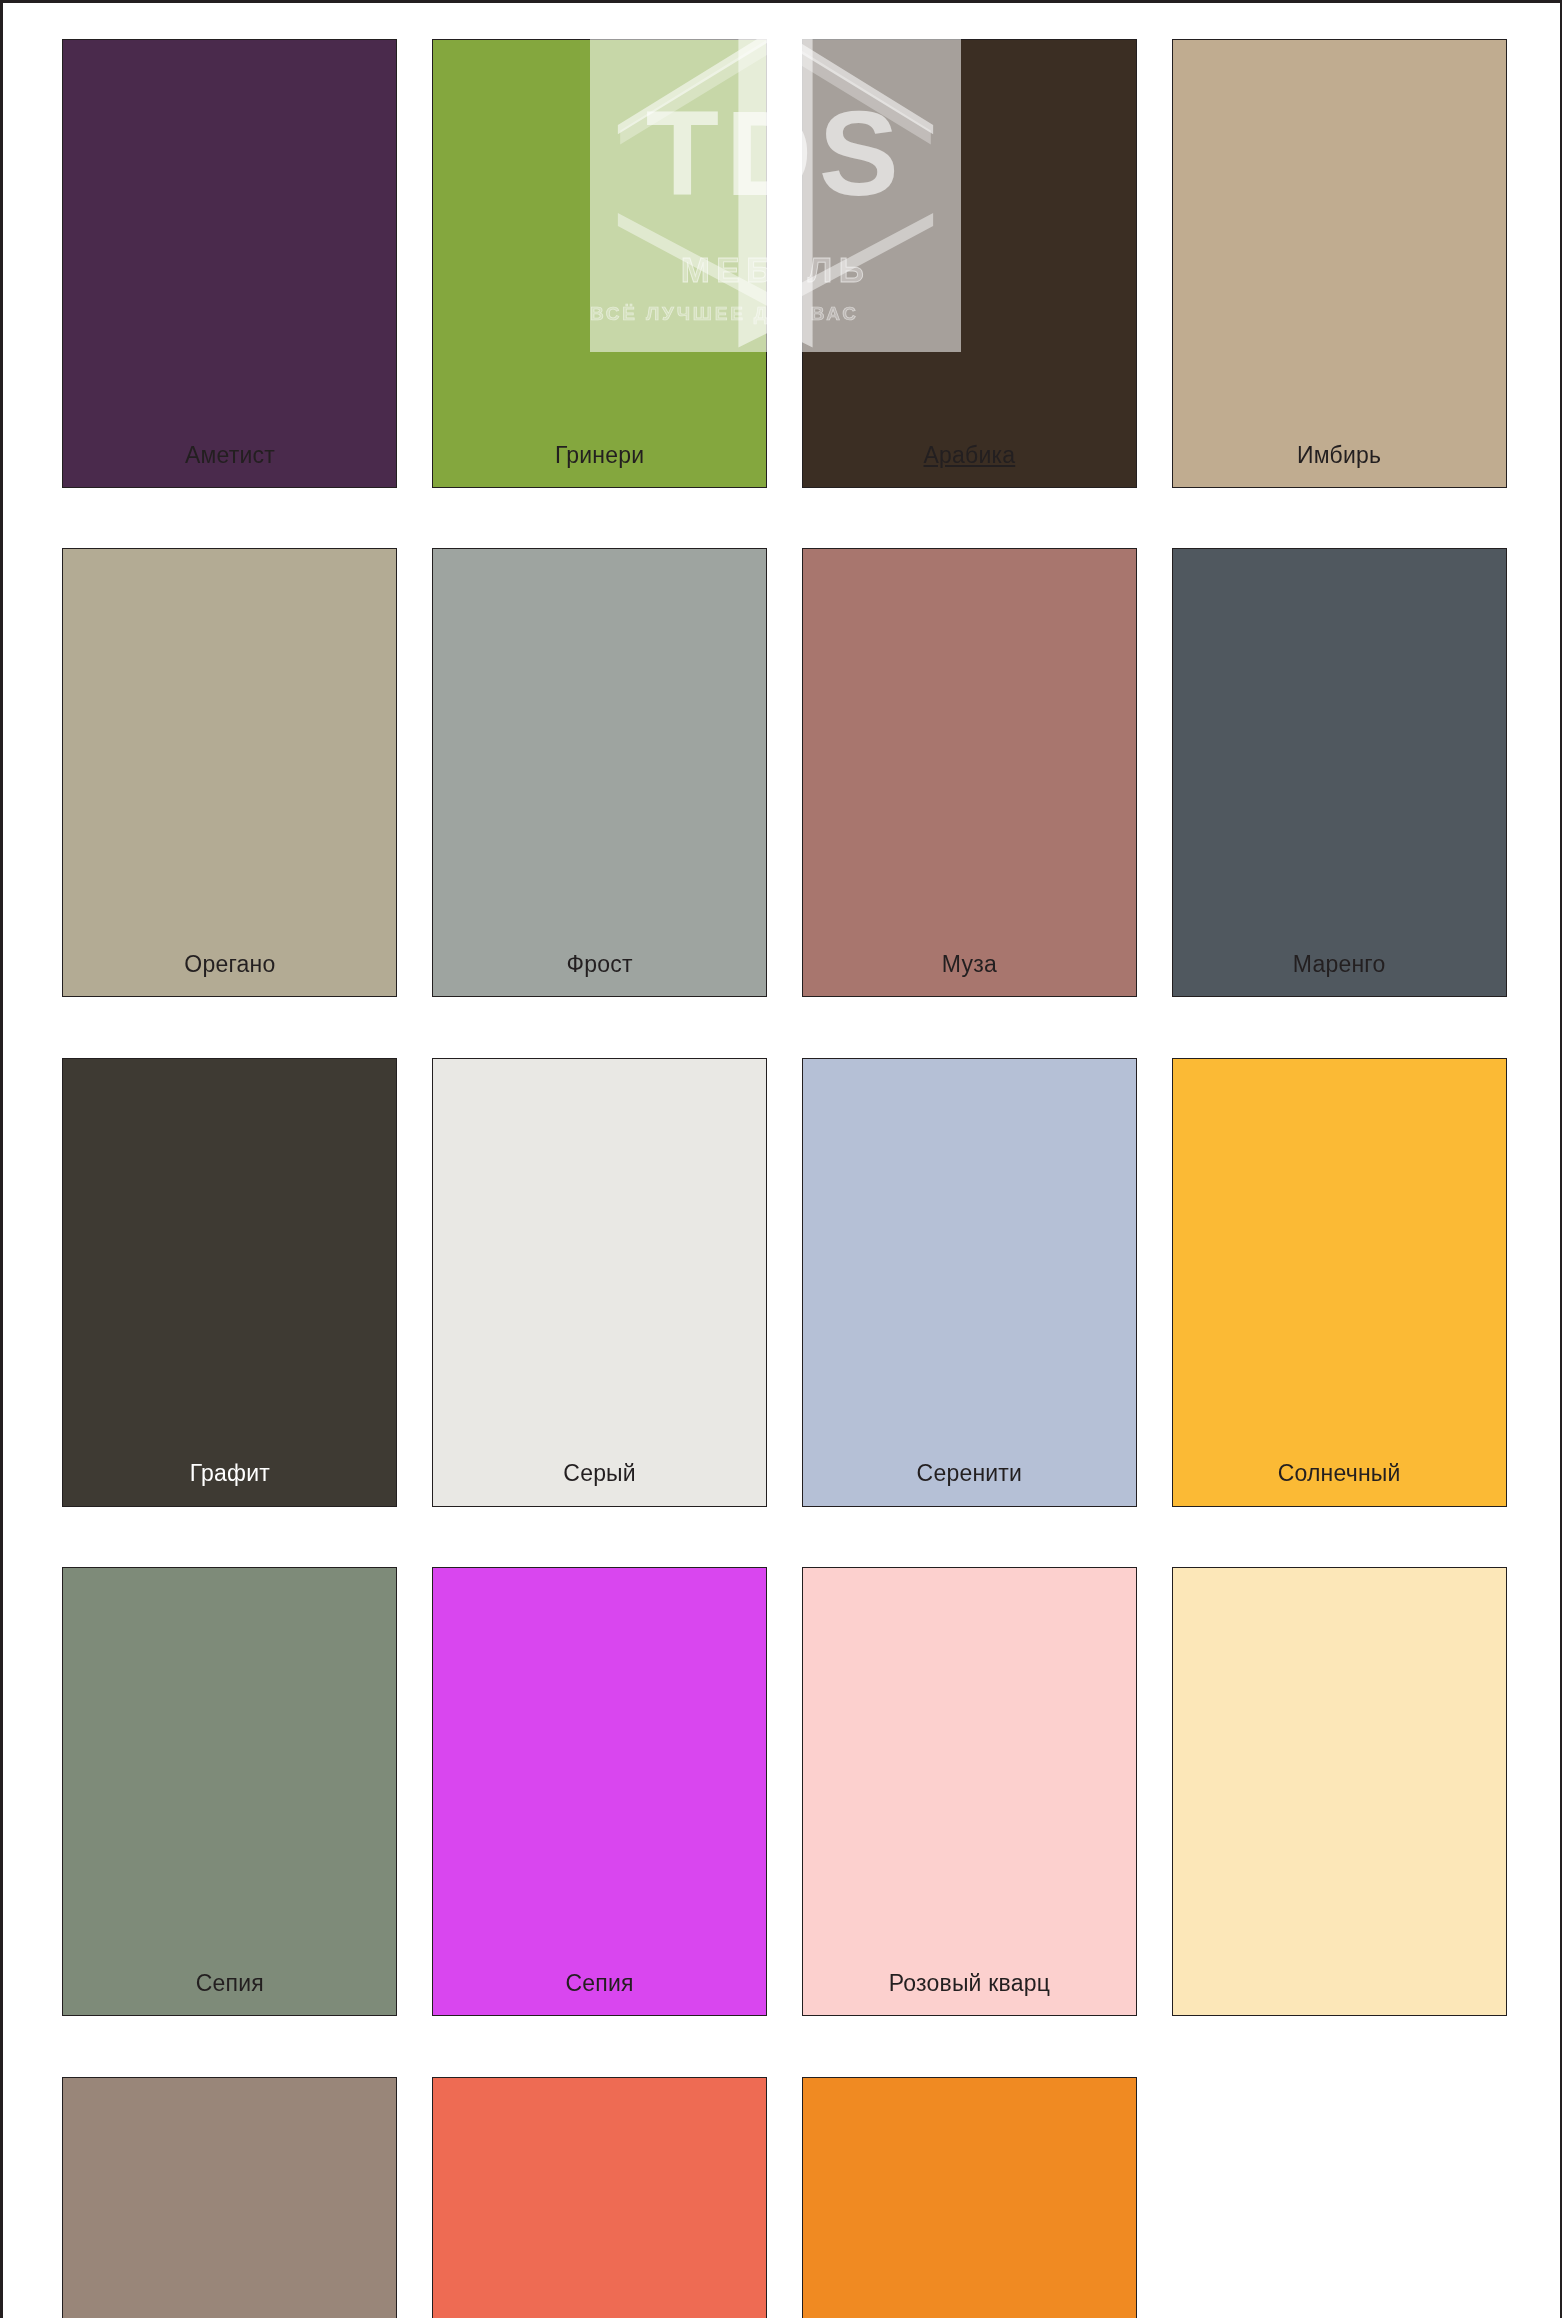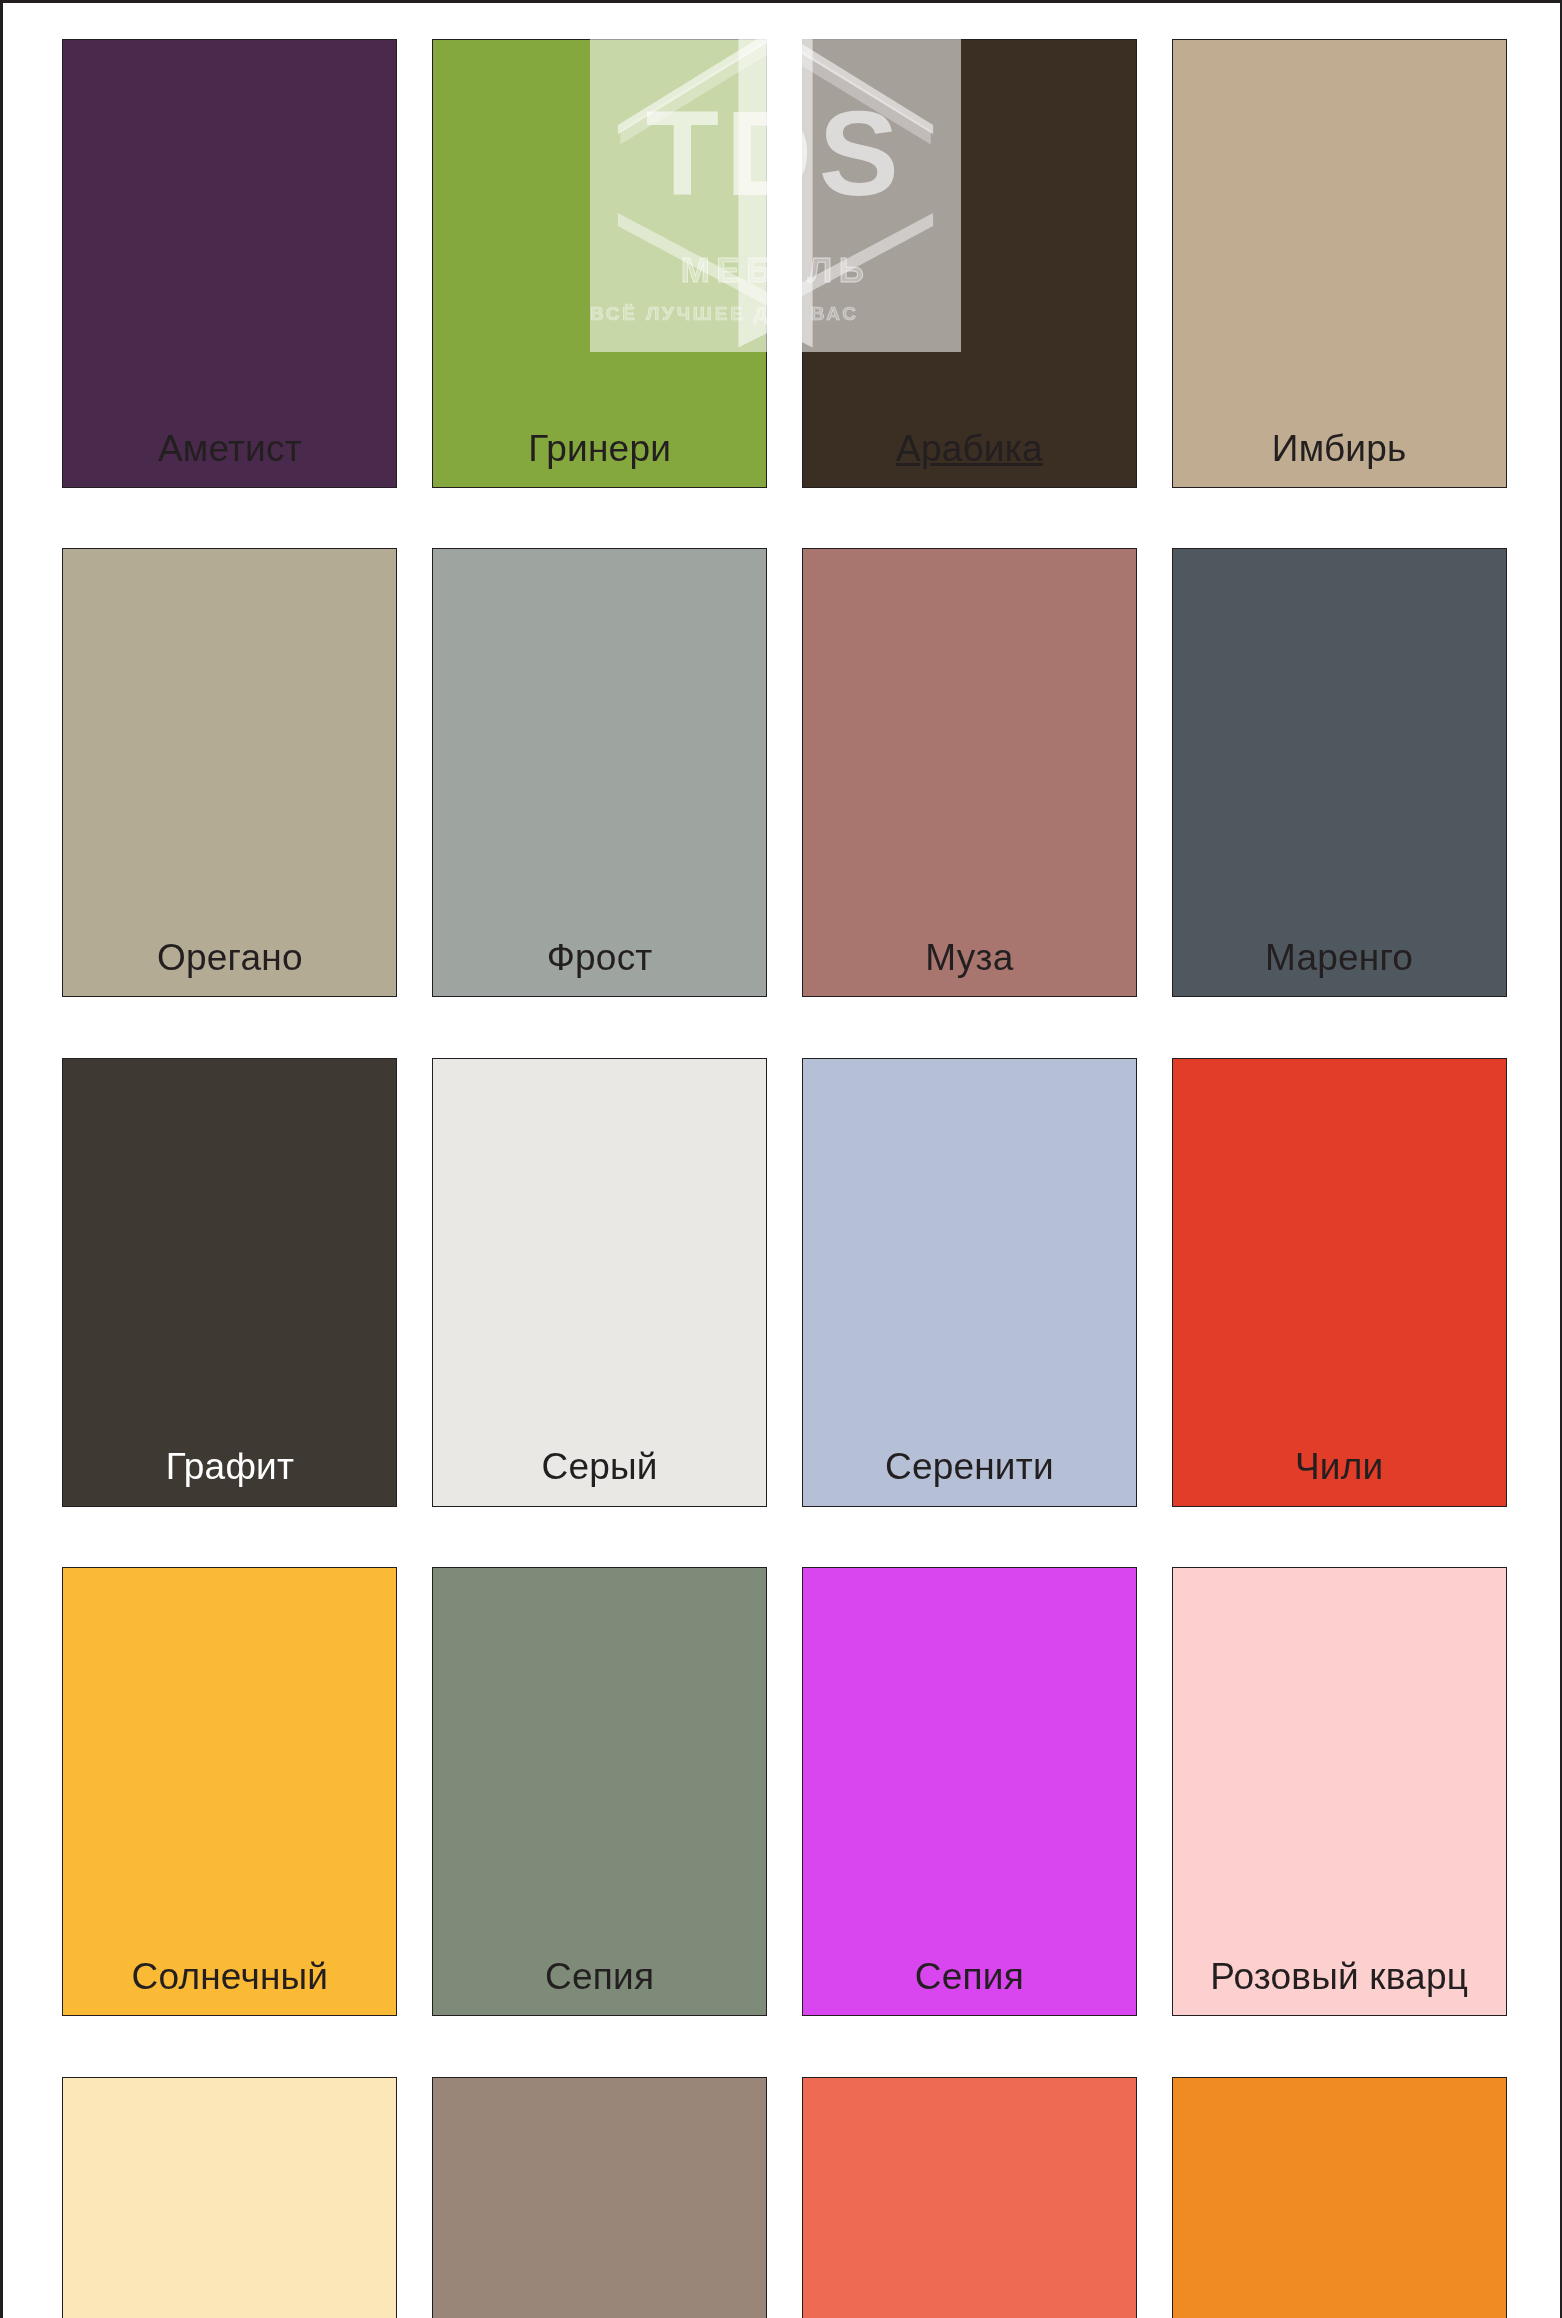--- a/index.html
+++ b/index.html
@@ -48,21 +48,21 @@
     box-sizing: border-box;
     border: 1.4px solid #231f20;
     display: flex;
     align-items: flex-end;
     justify-content: center;
     overflow: hidden;
   }
   .swatch-label {
     position: relative;
     z-index: 3;
-    font-size: 37px;
+    font-size: 23px;
     line-height: 1;
     font-family: "Liberation Sans", sans-serif;
     letter-spacing: 0.2px;
     padding-bottom: 20.4px;
     white-space: nowrap;
     text-align: center;
   }
 
   
   .watermark {
@@ -183,25 +183,20 @@
         </div>
       </div>
       <div class="cell">
         <div class="swatch" style="background: rgb(233, 232, 228);">
           <div class="swatch-label" style="color: rgb(35, 31, 32);">Серый</div>
         </div>
       </div>
       <div class="cell">
         <div class="swatch" style="background: rgb(181, 192, 214);">
           <div class="swatch-label" style="color: rgb(35, 31, 32);">Серенити</div>
-        </div>
-      </div>
-      <div class="cell">
-        <div class="swatch" style="background: rgb(225, 61, 40);">
-          <div class="swatch-label" style="color: rgb(35, 31, 32);">Чили</div>
         </div>
       </div>
       <div class="cell">
         <div class="swatch" style="background: rgb(251, 186, 53);">
           <div class="swatch-label" style="color: rgb(35, 31, 32);">Солнечный</div>
         </div>
       </div>
       <div class="cell">
         <div class="swatch" style="background: rgb(126, 139, 121);">
           <div class="swatch-label" style="color: rgb(35, 31, 32);">Сепия</div>

